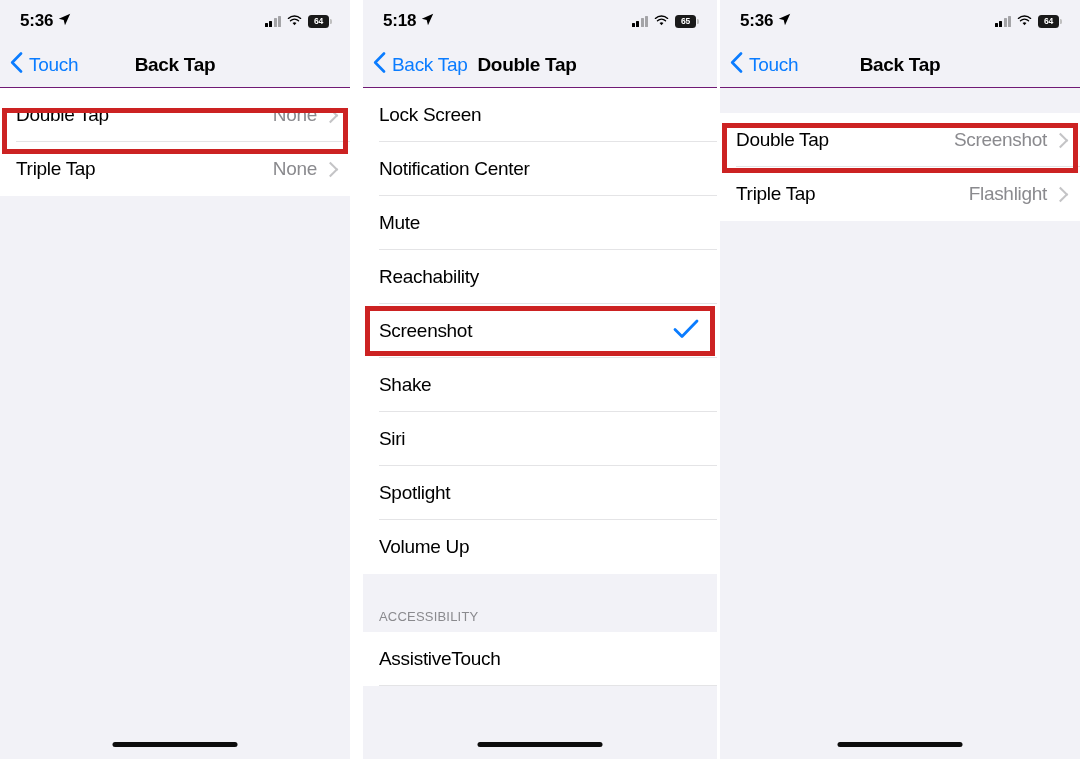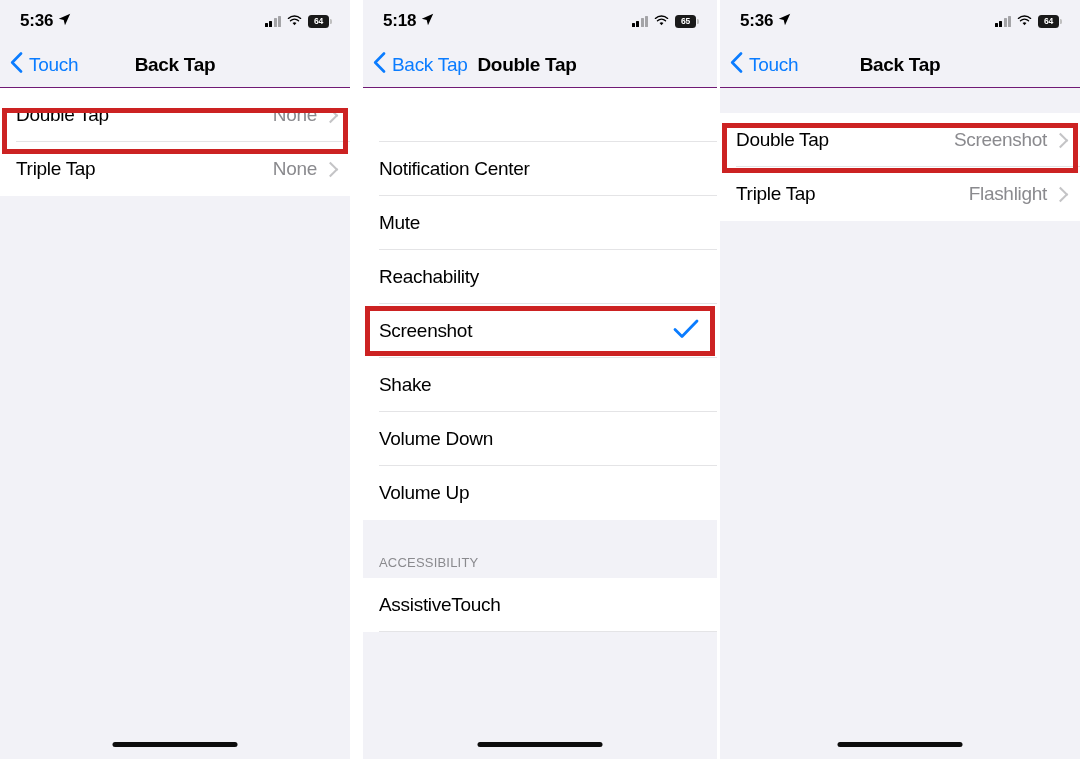--- a/index.html
+++ b/index.html
@@ -337,20 +337,21 @@
               <path d="M11 1.5 L2.2 10.5 L11 19.5" stroke="#0a7cff" stroke-width="2.6" fill="none" stroke-linecap="round" stroke-linejoin="round"></path>
             </svg>
         </span>
         <span class="nav-back-label">Back Tap</span>
       </div>
       <div class="nav-title">Double Tap</div>
     </div>
 
     <div class="list">
       <div class="row">
+        <span class="row-label">Lock Screen</span>
           <span class="sep"></span>
       </div>
       <div class="row">
         <span class="row-label">Notification Center</span>
           <span class="sep"></span>
       </div>
       <div class="row">
         <span class="row-label">Mute</span>
           <span class="sep"></span>
       </div>
@@ -365,21 +366,25 @@
               <path d="M2 10.5 L9 17.5 L24 2" stroke="#0a7cff" stroke-width="2.8" fill="none" stroke-linecap="round" stroke-linejoin="round"></path>
             </svg>
         </span>
         <span class="sep"></span>
       </div>
       <div class="row">
         <span class="row-label">Shake</span>
           <span class="sep"></span>
       </div>
       <div class="row">
-        <span class="row-label">Volume Down</span>
+        <span class="row-label">Siri</span>
+          <span class="sep"></span>
+      </div>
+      <div class="row">
+        <span class="row-label">Spotlight</span>
           <span class="sep"></span>
       </div>
       <div class="row last">
         <span class="row-label">Volume Up</span>
       </div>
     </div>
 
     <div class="group-header" style="height:58px;">ACCESSIBILITY</div>
 
     <div class="list">

